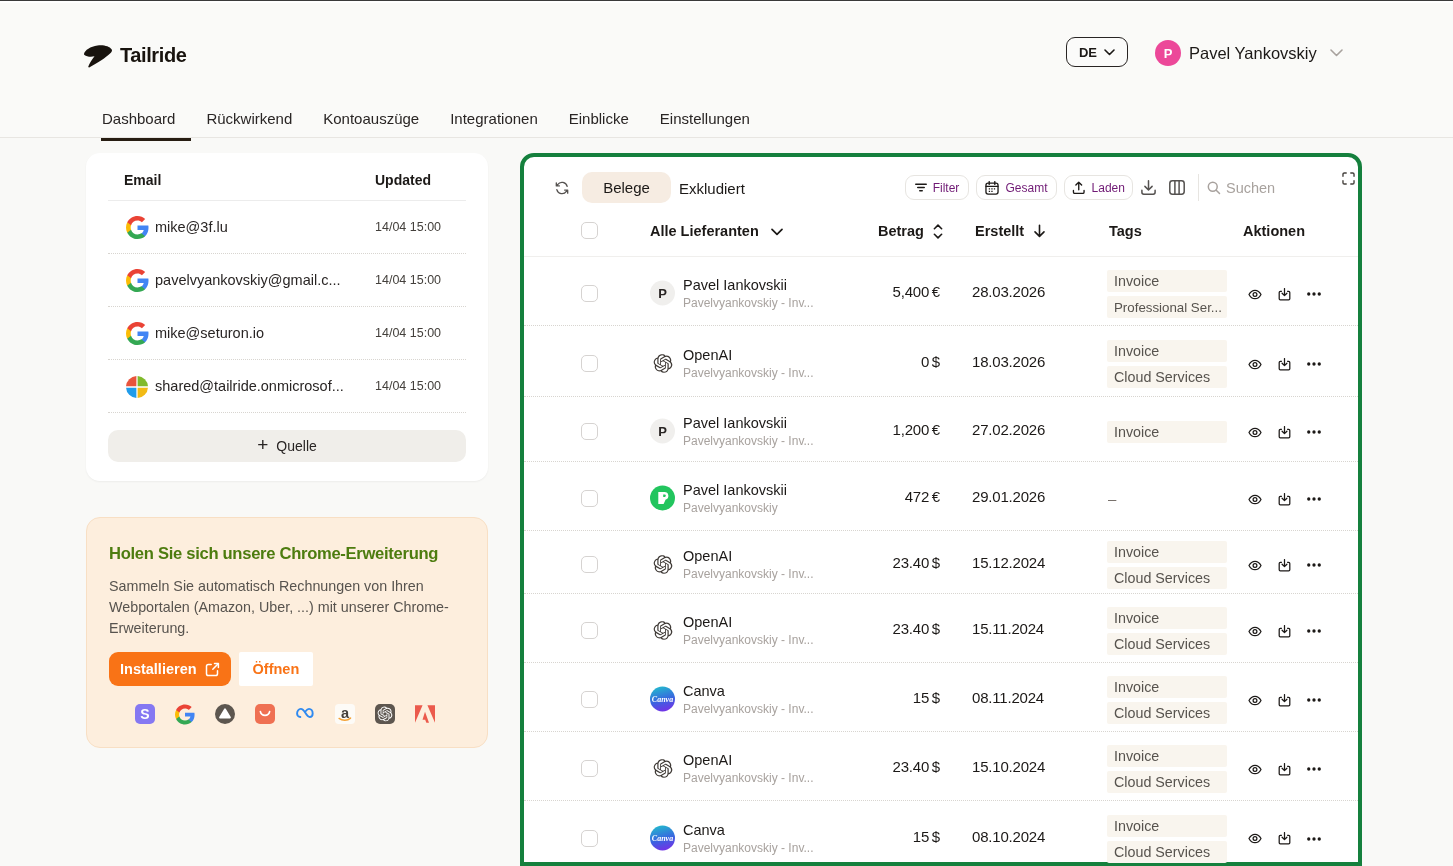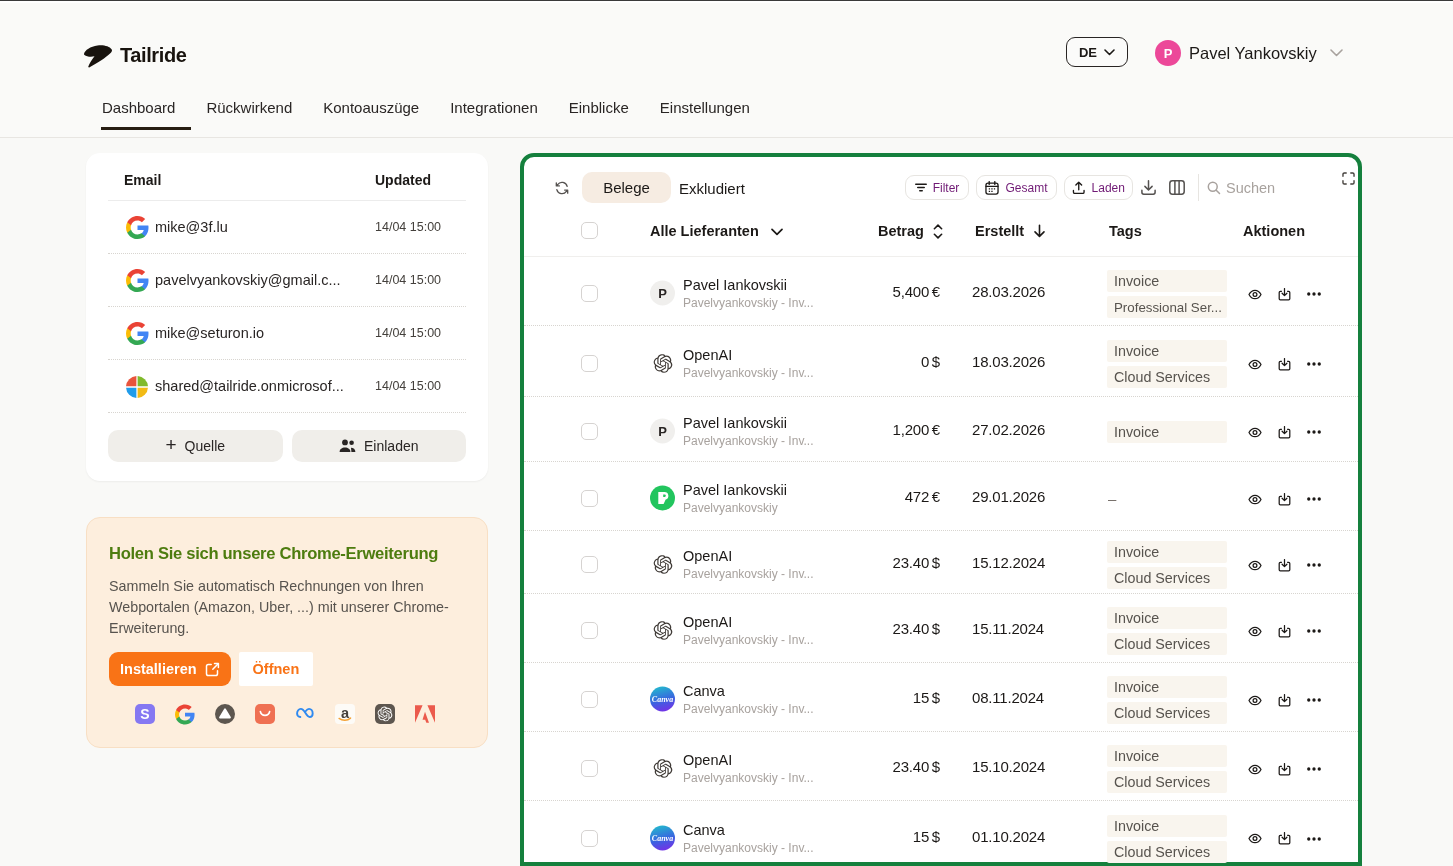--- a/index.html
+++ b/index.html
@@ -8,21 +8,21 @@
   .topline { position:absolute; top:0; left:0; width:1453px; height:1px; background:#3a3a3a; z-index:5;}
   .whiteline { position:absolute; top:1px; left:0; width:1453px; height:2px; background:#fff; z-index:5;}
   .header { position:absolute; top:0; left:0; width:1453px; height:138px; background:#fafaf8; border-bottom:1px solid #e8e6e2; }
   .logo { position:absolute; left:83px; top:42px; display:flex; align-items:center; }
   .logo svg { width:30px; height:26px; }
   .logoname { font-size:20px; font-weight:700; color:#18130e; margin-left:7px; letter-spacing:-0.4px; }
   .lang { position:absolute; left:1066px; top:37px; width:62px; height:30px; border:1px solid #292524; border-radius:9px; background:#fbfbfa; display:flex; align-items:center; justify-content:center; gap:7px; font-size:13px; font-weight:700; }
   .avatar { position:absolute; left:1155px; top:40px; width:26px; height:26px; border-radius:50%; background:#ec4899; color:#fff; font-size:13px; font-weight:700; display:flex; align-items:center; justify-content:center; }
   .username { position:absolute; left:1189px; top:44px; font-size:16.5px; color:#1c1917; }
   .userchev { position:absolute; left:1330px; top:49px; }
-  .nav { position:absolute; left:102px; top:99px; display:flex; gap:31px; font-size:15px; color:#292524; }
+  .nav { position:absolute; left:102px; top:110px; display:flex; gap:31px; font-size:15px; color:#292524; }
   .nav .tab { padding-bottom:14px; position:relative; }
   .nav .tab.active { font-weight:500; }
   .nav .tab.active:after { content:""; position:absolute; left:-1px; right:-16px; bottom:0; height:3px; background:#271d12; }
   .card { position:absolute; background:#fff; border-radius:14px; box-shadow:0 1px 2px rgba(0,0,0,0.05); }
   
   #emailcard { left:86px; top:153px; width:402px; height:328px; padding:0 22px; }
   .ec-head { position:relative; font-size:14px; font-weight:700; padding:19px 0 12px 16px; border-bottom:1px solid #ececec; }
   .ec-head .upd { position:absolute; left:267px; top:19px; }
   .ec-row { position:relative; display:flex; align-items:center; height:53px; border-bottom:1px dotted #d8d5d0; font-size:14.5px; padding-left:18px; }
   .ec-row .em-ic { width:23px; height:23px; margin-right:6px; flex:0 0 auto; }
@@ -132,26 +132,20 @@
           <path fill="#e9543c" d="M11.35 11.35H1.05A11.05 11.05 0 0 1 11.35 1z"></path>
           <path fill="#80ba2c" d="M12.65 11.35V1A11.05 11.05 0 0 1 22.95 11.35z"></path>
           <path fill="#209cea" d="M11.35 12.65v10.35A11.05 11.05 0 0 1 1.05 12.65z"></path>
           <path fill="#f2bb15" d="M12.65 12.65h10.3A11.05 11.05 0 0 1 12.65 23z"></path>
         </svg></span>
       <span class="em-mail">shared@tailride.onmicrosof...</span>
       <span class="em-date">14/04 15:00</span>
     </div>
   <div class="ec-btns">
     <div class="ec-btn"><span style="font-size:19px;font-weight:400;margin-top:-2px;">+</span> Quelle</div>
-    <div class="ec-btn"><svg width="17" height="14" viewBox="0 0 17 14">
-          <circle cx="6" cy="3.4" r="2.9" fill="#292524"></circle>
-          <path d="M0.6 13c0-3 2.4-4.6 5.4-4.6S11.4 10 11.4 13z" fill="#292524"></path>
-          <circle cx="12.6" cy="3.8" r="2.3" fill="#292524"></circle>
-          <path d="M12 8.7c2.4 0 4.4 1.5 4.4 4.3h-4z" fill="#292524"></path>
-        </svg> Einladen</div>
   </div>
 </div>
 
 <div class="card" id="chromecard">
   <h3>Holen Sie sich unsere Chrome-Erweiterung</h3>
   <p>Sammeln Sie automatisch Rechnungen von Ihren Webportalen (Amazon, Uber, ...) mit unserer Chrome-Erweiterung.</p>
   <div class="cc-btns">
     <div class="btn-install">Installieren <svg width="15" height="15" viewBox="0 0 15 15">
           <path d="M6.2 2.5H3.3A1.8 1.8 0 0 0 1.5 4.3v7.4a1.8 1.8 0 0 0 1.8 1.8h7.4a1.8 1.8 0 0 0 1.8-1.8V8.8" fill="none" stroke="#fff" stroke-width="1.5" stroke-linecap="round"></path>
           <path d="M9.5 1.6h3.9v3.9" fill="none" stroke="#fff" stroke-width="1.5" stroke-linecap="round" stroke-linejoin="round"></path>
@@ -592,21 +586,21 @@
   <div class="sup">
         <span class="av" style="background:linear-gradient(165deg,#20c4cb 0%,#3a63e0 55%,#8226e8 100%);color:#fff;">
           <span style="font-size:8px;font-style:italic;font-weight:700;font-family:'Liberation Serif',serif;">Canva</span>
         </span>
         <div>
           <div class="nm">Canva</div>
           <div class="sb">Pavelvyankovskiy - Inv...</div>
         </div>
       </div>
   <span class="amount">15 $</span>
-  <span class="date">01.10.2024</span>
+  <span class="date">08.10.2024</span>
   <div class="tags">
         <span class="tag">Invoice</span>
         <span class="tag">Cloud Services</span>
       </div>
   <div class="acts">
         <span class="ai">
           <svg width="14" height="11" viewBox="0 0 14 11">
             <path d="M1 5.5s2.2-4.2 6-4.2 6 4.2 6 4.2-2.2 4.2-6 4.2-6-4.2-6-4.2z" fill="none" stroke="#1c1917" stroke-width="1.25" stroke-linejoin="round"></path>
             <circle cx="7" cy="5.5" r="1.9" fill="none" stroke="#1c1917" stroke-width="1.25"></circle>
           </svg>

